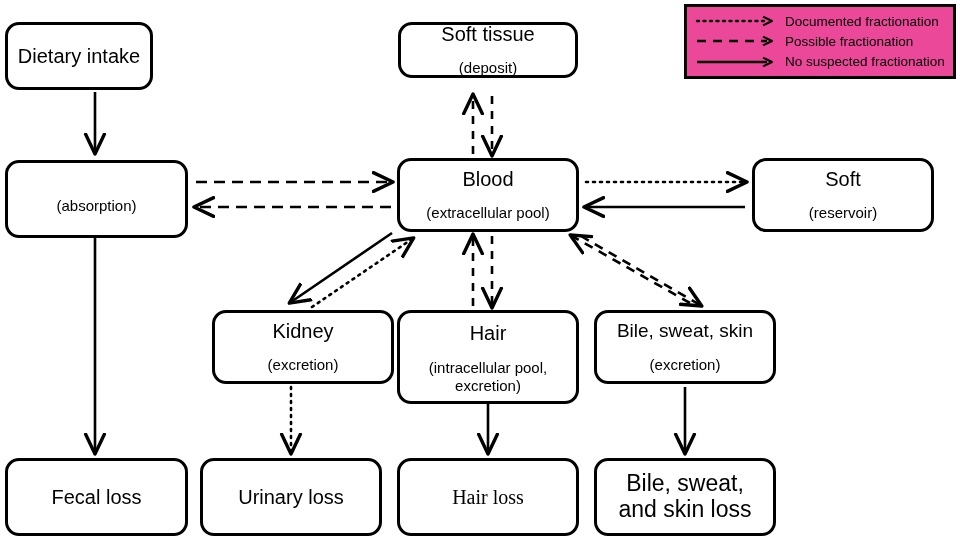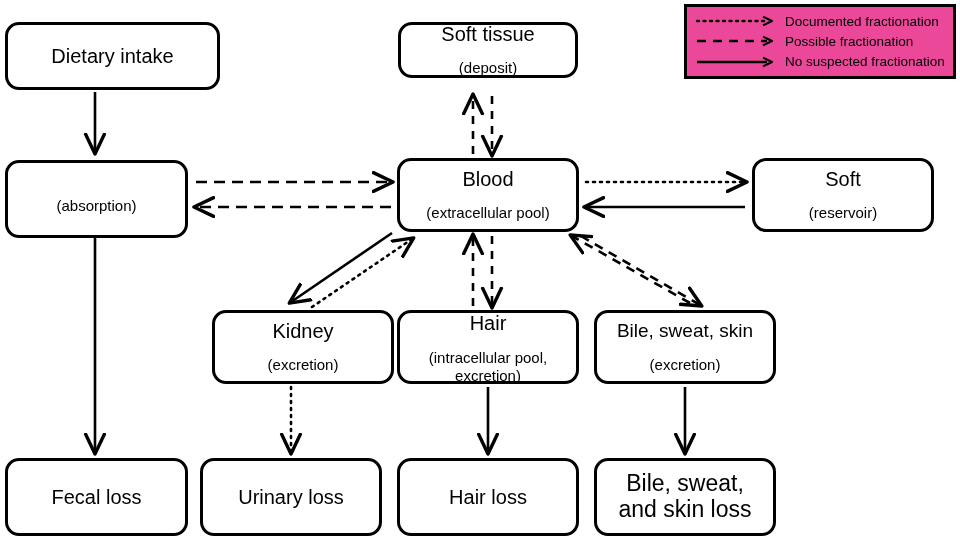--- a/index.html
+++ b/index.html
@@ -125,21 +125,21 @@
       <line x1="95" y1="238" x2="95" y2="452"></line>
 
       <line stroke-dasharray="2 5" stroke-linecap="round" x1="291" y1="387" x2="291" y2="452"></line>
 
       <line x1="488" y1="387" x2="488" y2="452"></line>
 
       <line x1="685" y1="387" x2="685" y2="452"></line>
     </g>
   </svg>
 
-  <div class="node" style="left:5px; top:22px; width:215px; height:68px;">
+  <div class="node" style="left:5px; top:22px; width:148px; height:68px;">
     <span class="title">Dietary intake</span>
   </div>
 
   <div class="node" style="left:398px; top:22px; width:180px; height:56px;">
     <span class="title">Soft tissue</span>
     <span class="sub">(deposit)</span>
   </div>
 
   <div class="node" style="left:5px; top:160px; width:183px; height:78px;">
     <span class="sub">(absorption)</span>
@@ -153,39 +153,39 @@
   <div class="node" style="left:752px; top:158px; width:182px; height:74px;">
     <span class="title">Soft</span>
     <span class="sub">(reservoir)</span>
   </div>
 
   <div class="node" style="left:212px; top:310px; width:182px; height:74px;">
     <span class="title">Kidney</span>
     <span class="sub">(excretion)</span>
   </div>
 
-  <div class="node" style="left:397px; top:310px; width:182px; height:74px; padding-top:4px;">
+  <div class="node" style="left:397px; top:310px; width:182px; height:94px; padding-top:4px;">
     <span class="title">Hair</span>
     <span class="sub wrap" style="max-width:158px;">(intracellular pool, excretion)</span>
   </div>
 
   <div class="node" style="left:594px; top:310px; width:182px; height:74px;">
     <span class="title" style="font-size:19px;">Bile, sweat, skin</span>
     <span class="sub">(excretion)</span>
   </div>
 
   <div class="node" style="left:5px; top:458px; width:183px; height:78px;">
     <span class="title">Fecal loss</span>
   </div>
 
   <div class="node" style="left:200px; top:458px; width:182px; height:78px;">
     <span class="title">Urinary loss</span>
   </div>
 
-  <div class="node" style="left:397px; top:458px; width:182px; height:78px;">
+  <div class="node" style="left:397px; top:458px; width:182px; height:78px;font-family:Liberation Serif, serif;">
     <span class="title">Hair loss</span>
   </div>
 
   <div class="node" style="left:594px; top:458px; width:182px; height:78px;">
     <span class="title wrap" style="font-size:23px; max-width:160px;">Bile, sweat, and skin  loss</span>
   </div>
 
   <div id="legend">
 
     <div class="legend-row">

